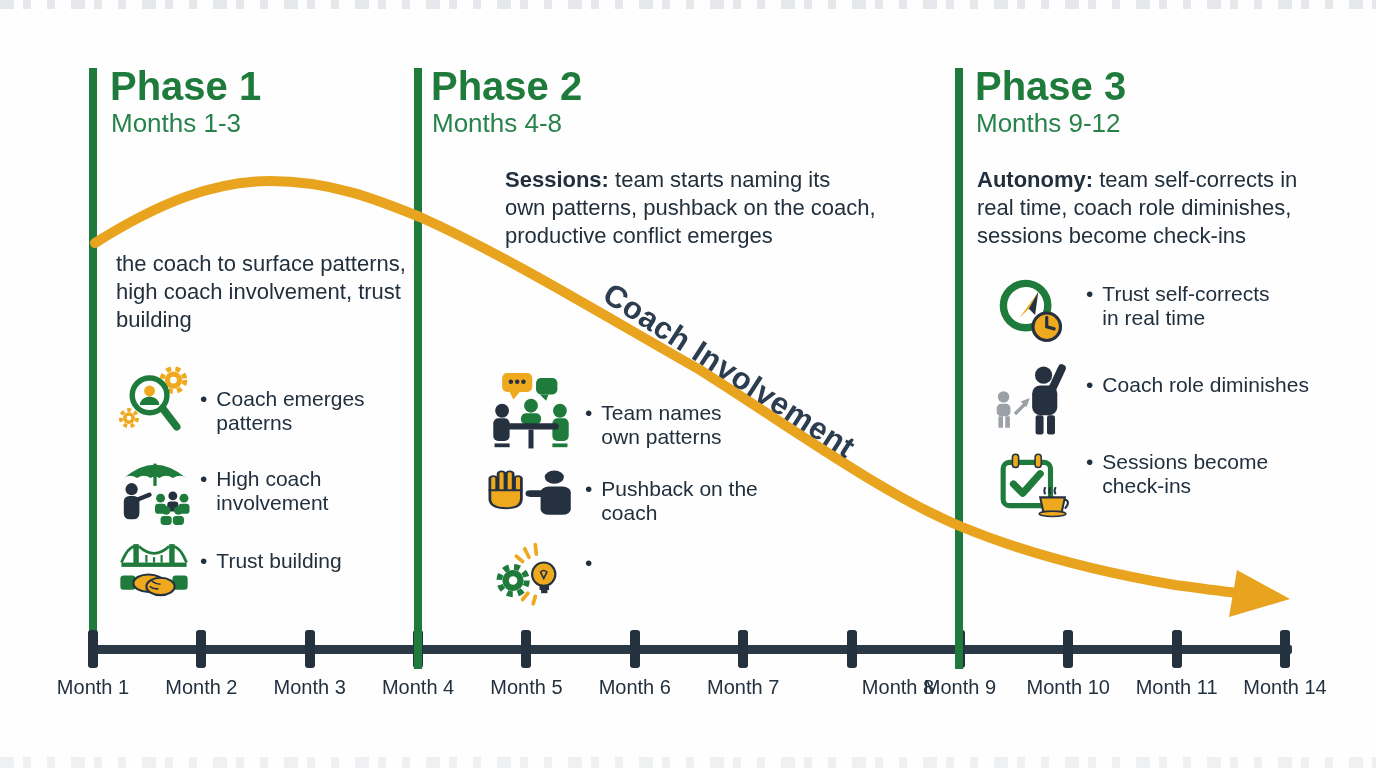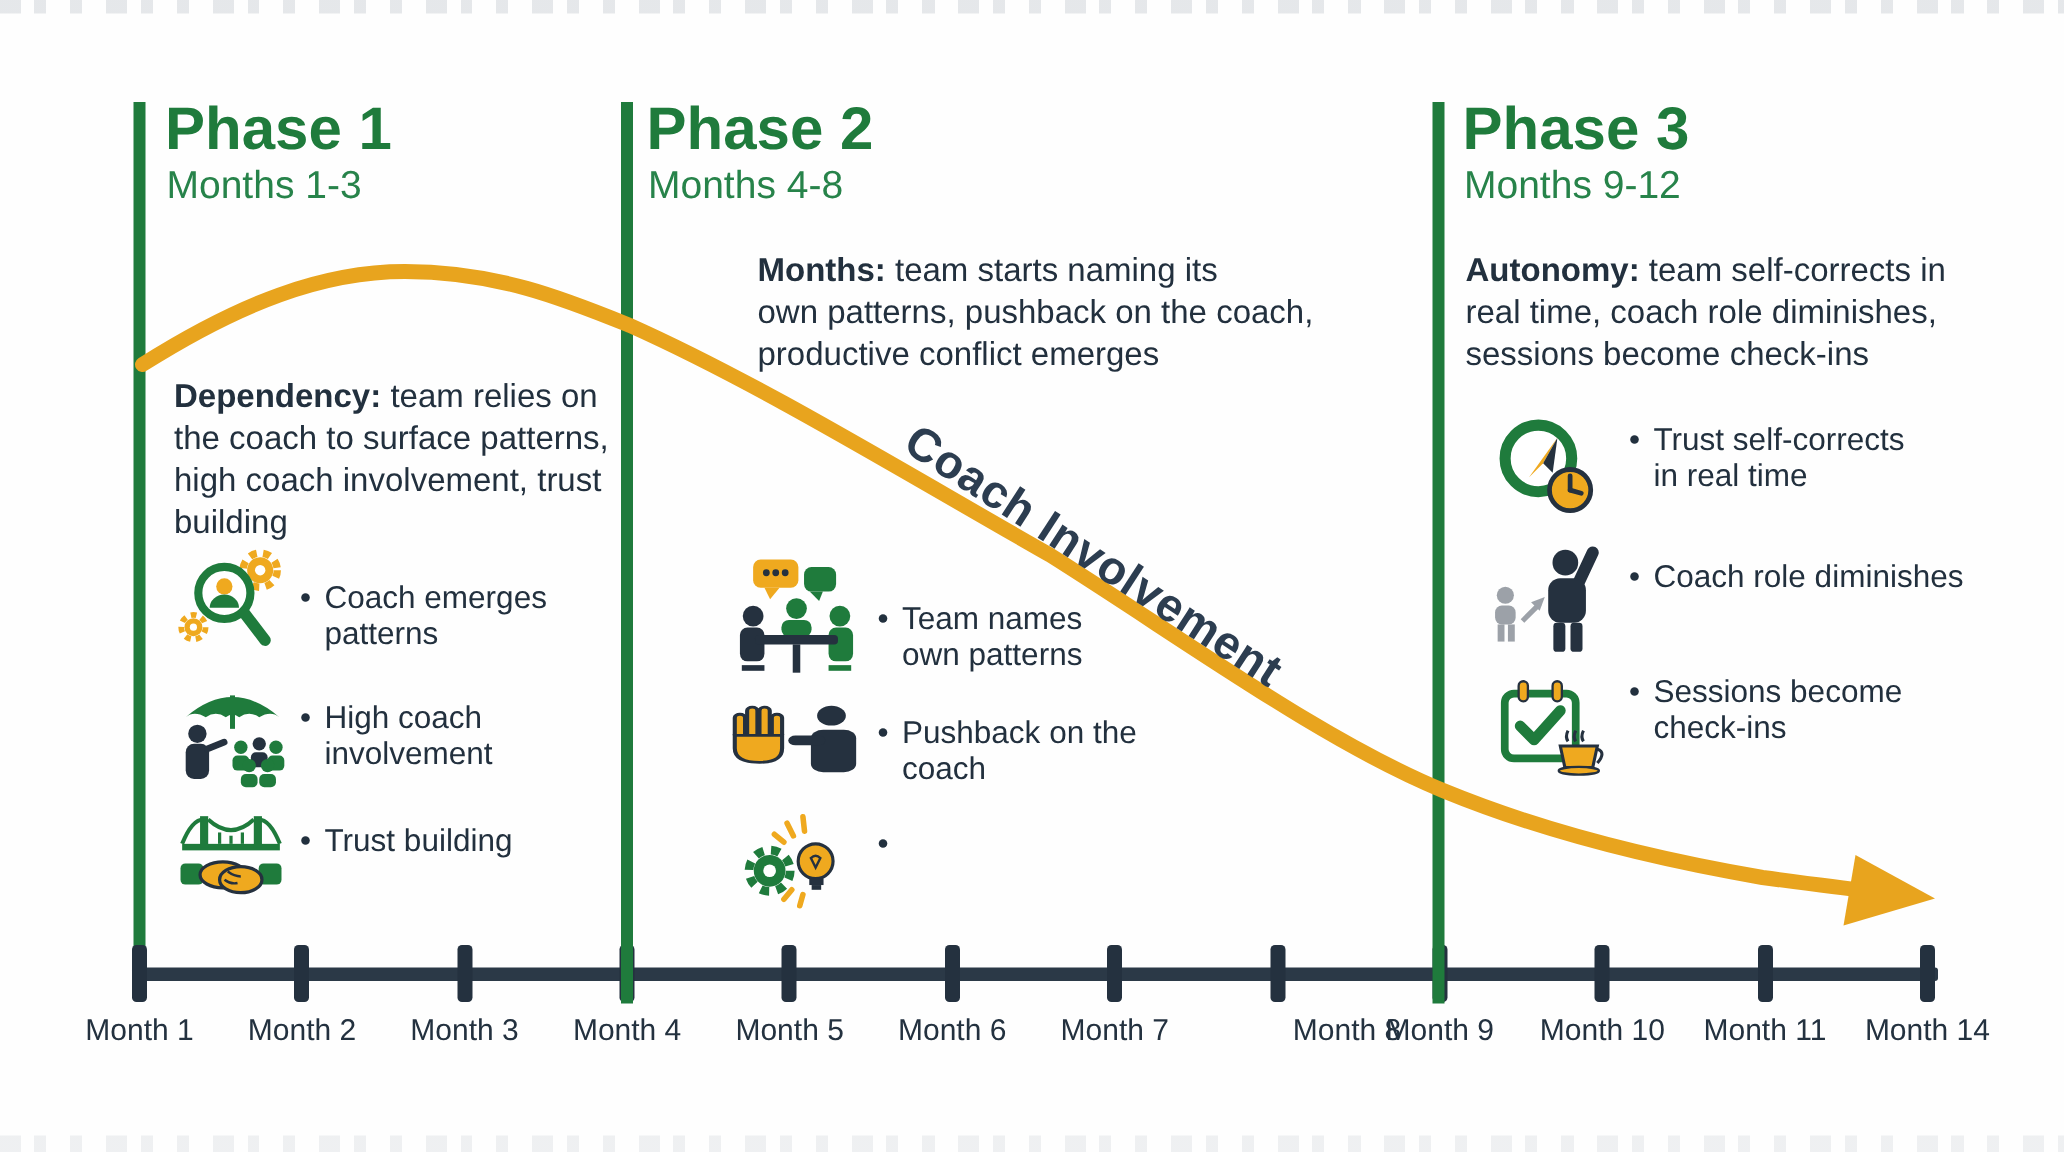--- a/index.html
+++ b/index.html
@@ -91,21 +91,20 @@
              C505 255,598 312,700 370 C792 428,882 494,962 527
              C1030 555,1105 573,1175 585 C1205 589,1228 592,1246 594" fill="none" stroke="#E8A41E" stroke-width="10" stroke-linecap="round"></path>
     <polygon points="1290,599 1237,570 1229,617" fill="#E8A41E"></polygon>
   </svg>
   <div class="curve-label">Coach Involvement</div>
 
   <div class="phase-title" style="left:110px;top:64px;">Phase 1</div>
   <div class="phase-sub" style="left:111px;top:108px;">Months 1-3</div>
 
   <div class="desc" style="left:116px;top:250px;width:300px;">
-    <div><b>Dependency:</b><span> team relies on</span></div>
     <div>the coach to surface patterns,</div>
     <div>high coach involvement, trust</div>
     <div>building</div>
   </div>
 
   <div class="icon-box" style="left:114px;top:366px;width:82px;height:76px;">
     <svg viewBox="0 0 70 70">
       <circle cx="52" cy="13" r="8" fill="#EFA91F"></circle>
       <circle cx="52" cy="13" r="10.5" fill="none" stroke="#EFA91F" stroke-width="4.5" stroke-dasharray="4.5 4"></circle>
       <circle cx="52" cy="13" r="3.2" fill="#fff"></circle>
@@ -174,21 +173,21 @@
     <span>
         <div>Trust building</div>
         <div></div>
       </span>
   </div>
 
   <div class="phase-title" style="left:431px;top:64px;">Phase 2</div>
   <div class="phase-sub" style="left:432px;top:108px;">Months 4-8</div>
 
   <div class="desc" style="left:505px;top:166px;width:380px;">
-    <div><b>Months:</b><span> team starts naming its</span></div>
+    <div><b>Sessions:</b><span> team starts naming its</span></div>
     <div>own patterns, pushback on the coach,</div>
     <div>productive conflict emerges</div>
   </div>
 
   <div class="icon-box" style="left:487px;top:368px;width:88px;height:88px;">
     <svg viewBox="0 0 70 70">
       <rect x="12" y="4" width="24" height="15" rx="4" fill="#EFA91F"></rect>
       <circle cx="19" cy="11" r="1.8" fill="#25313F"></circle>
         <circle cx="24" cy="11" r="1.8" fill="#25313F"></circle>
         <circle cx="29" cy="11" r="1.8" fill="#25313F"></circle>

